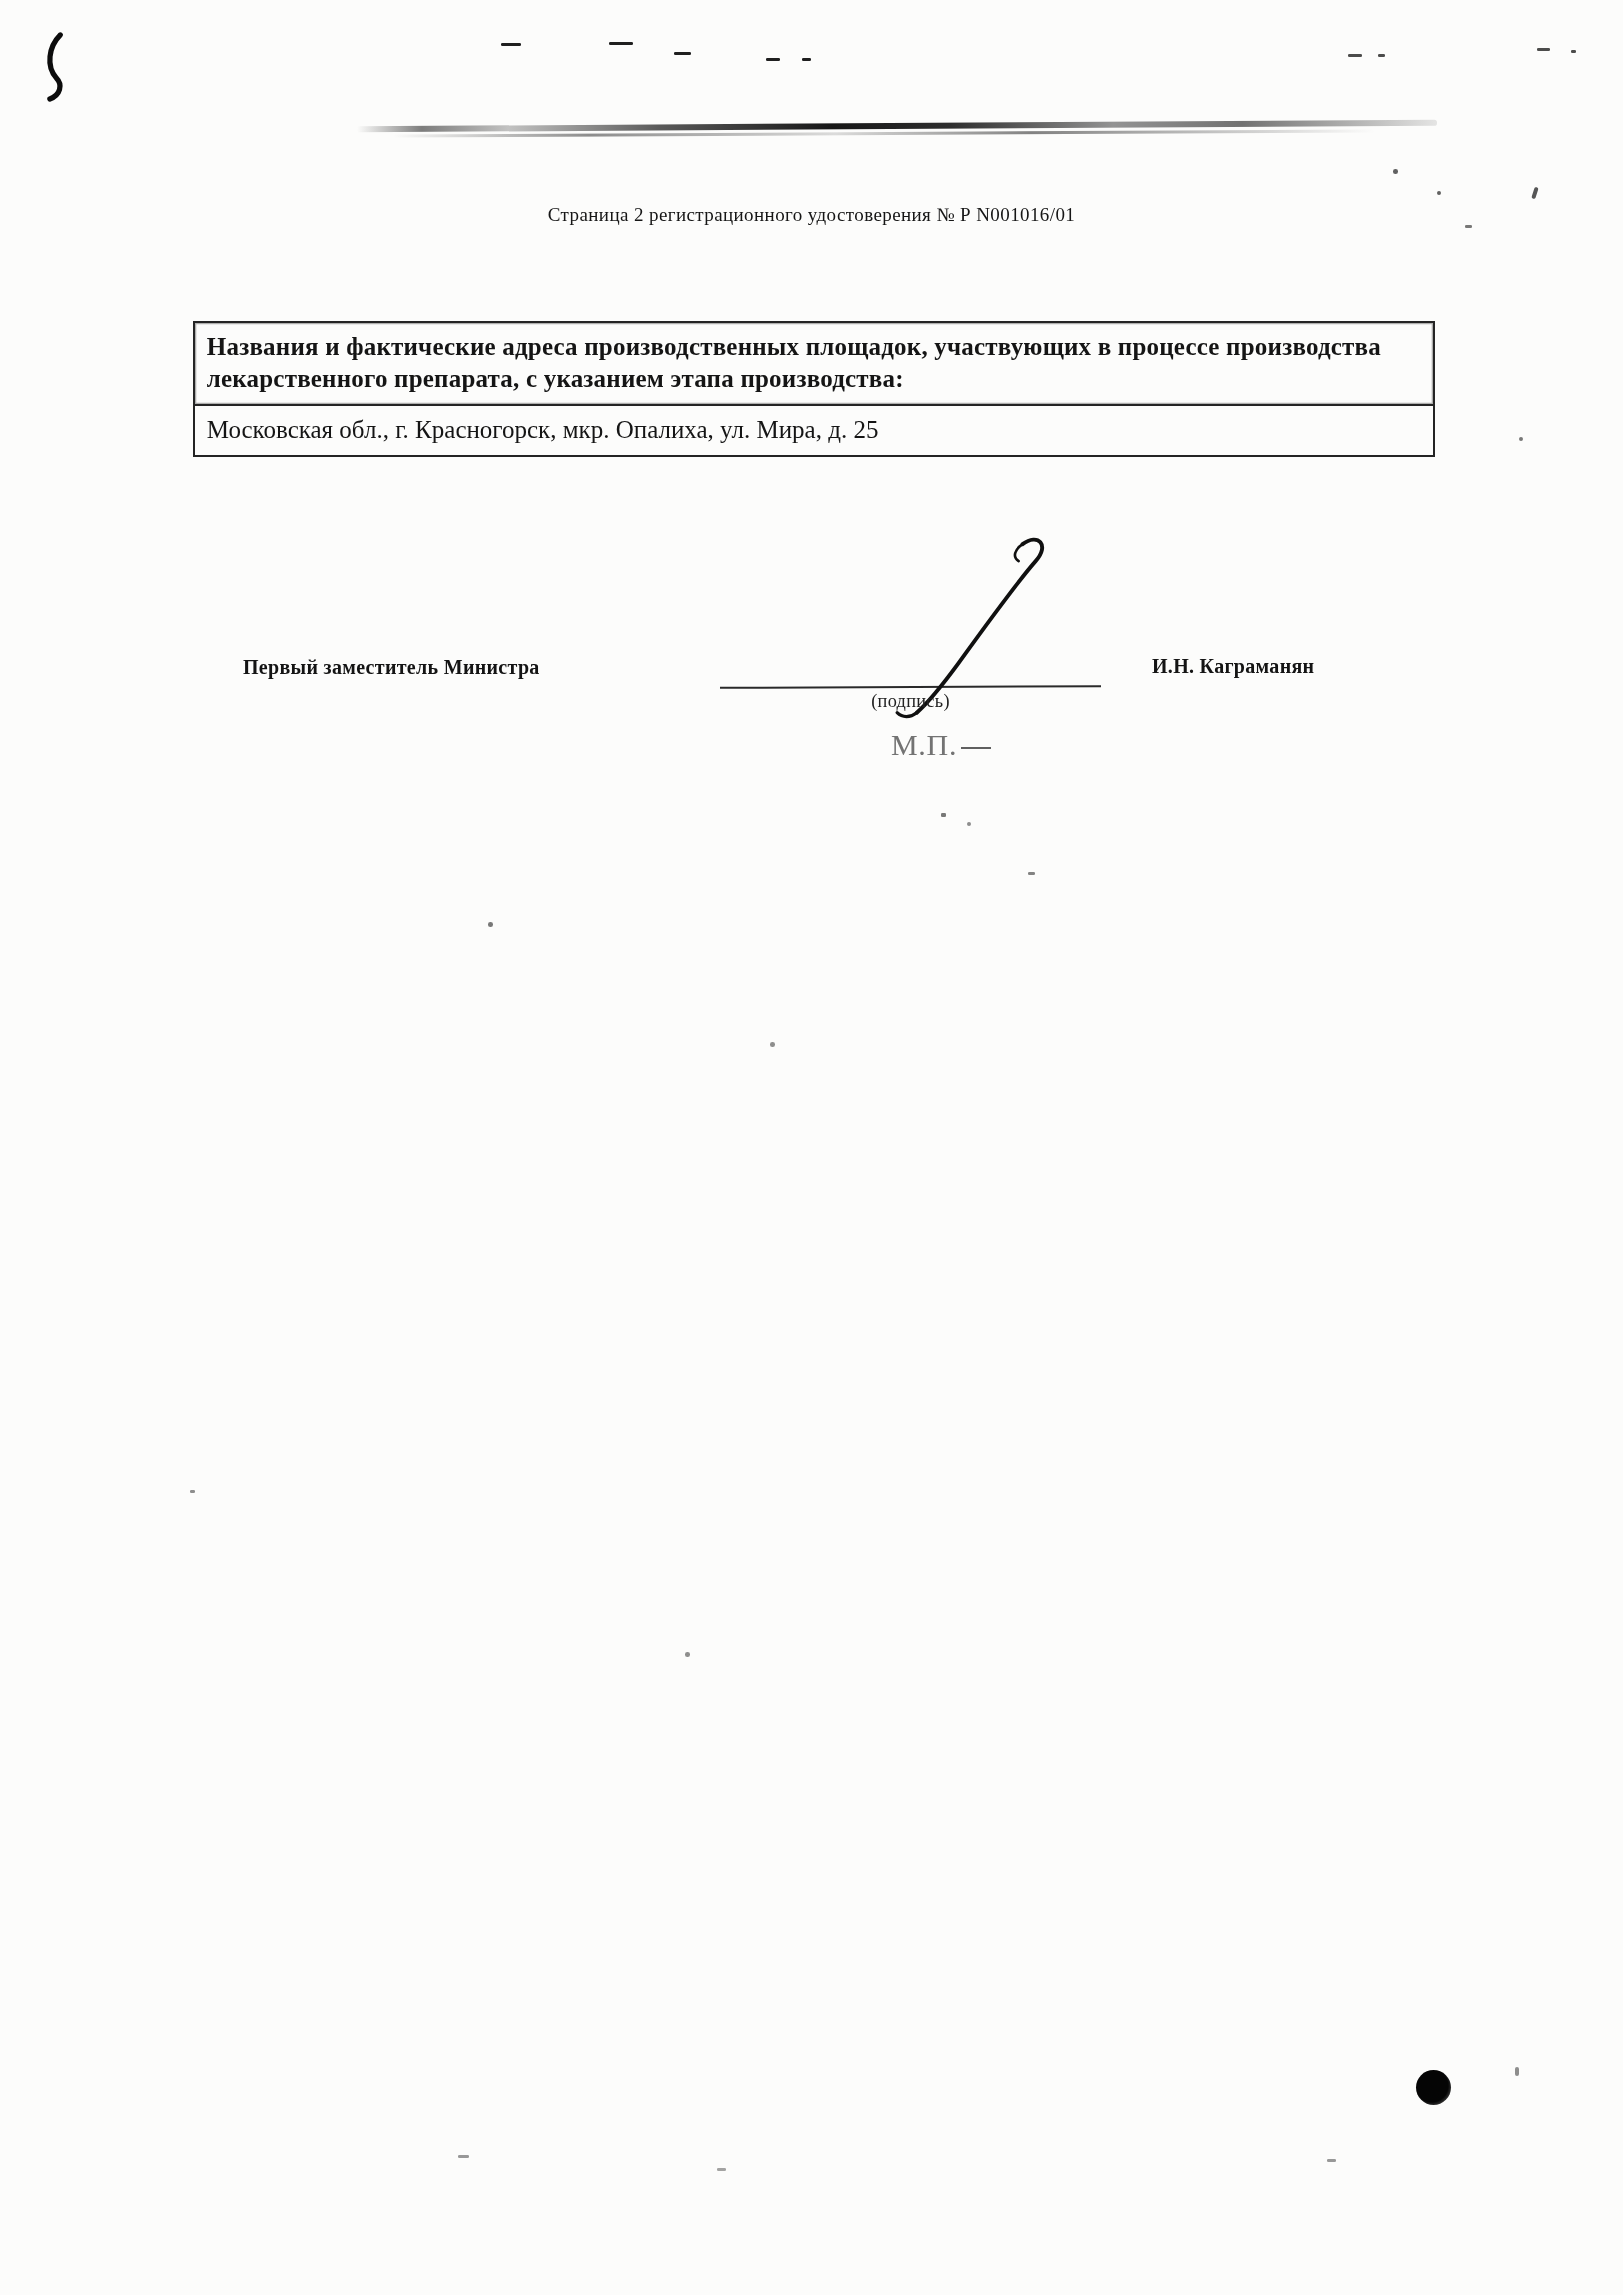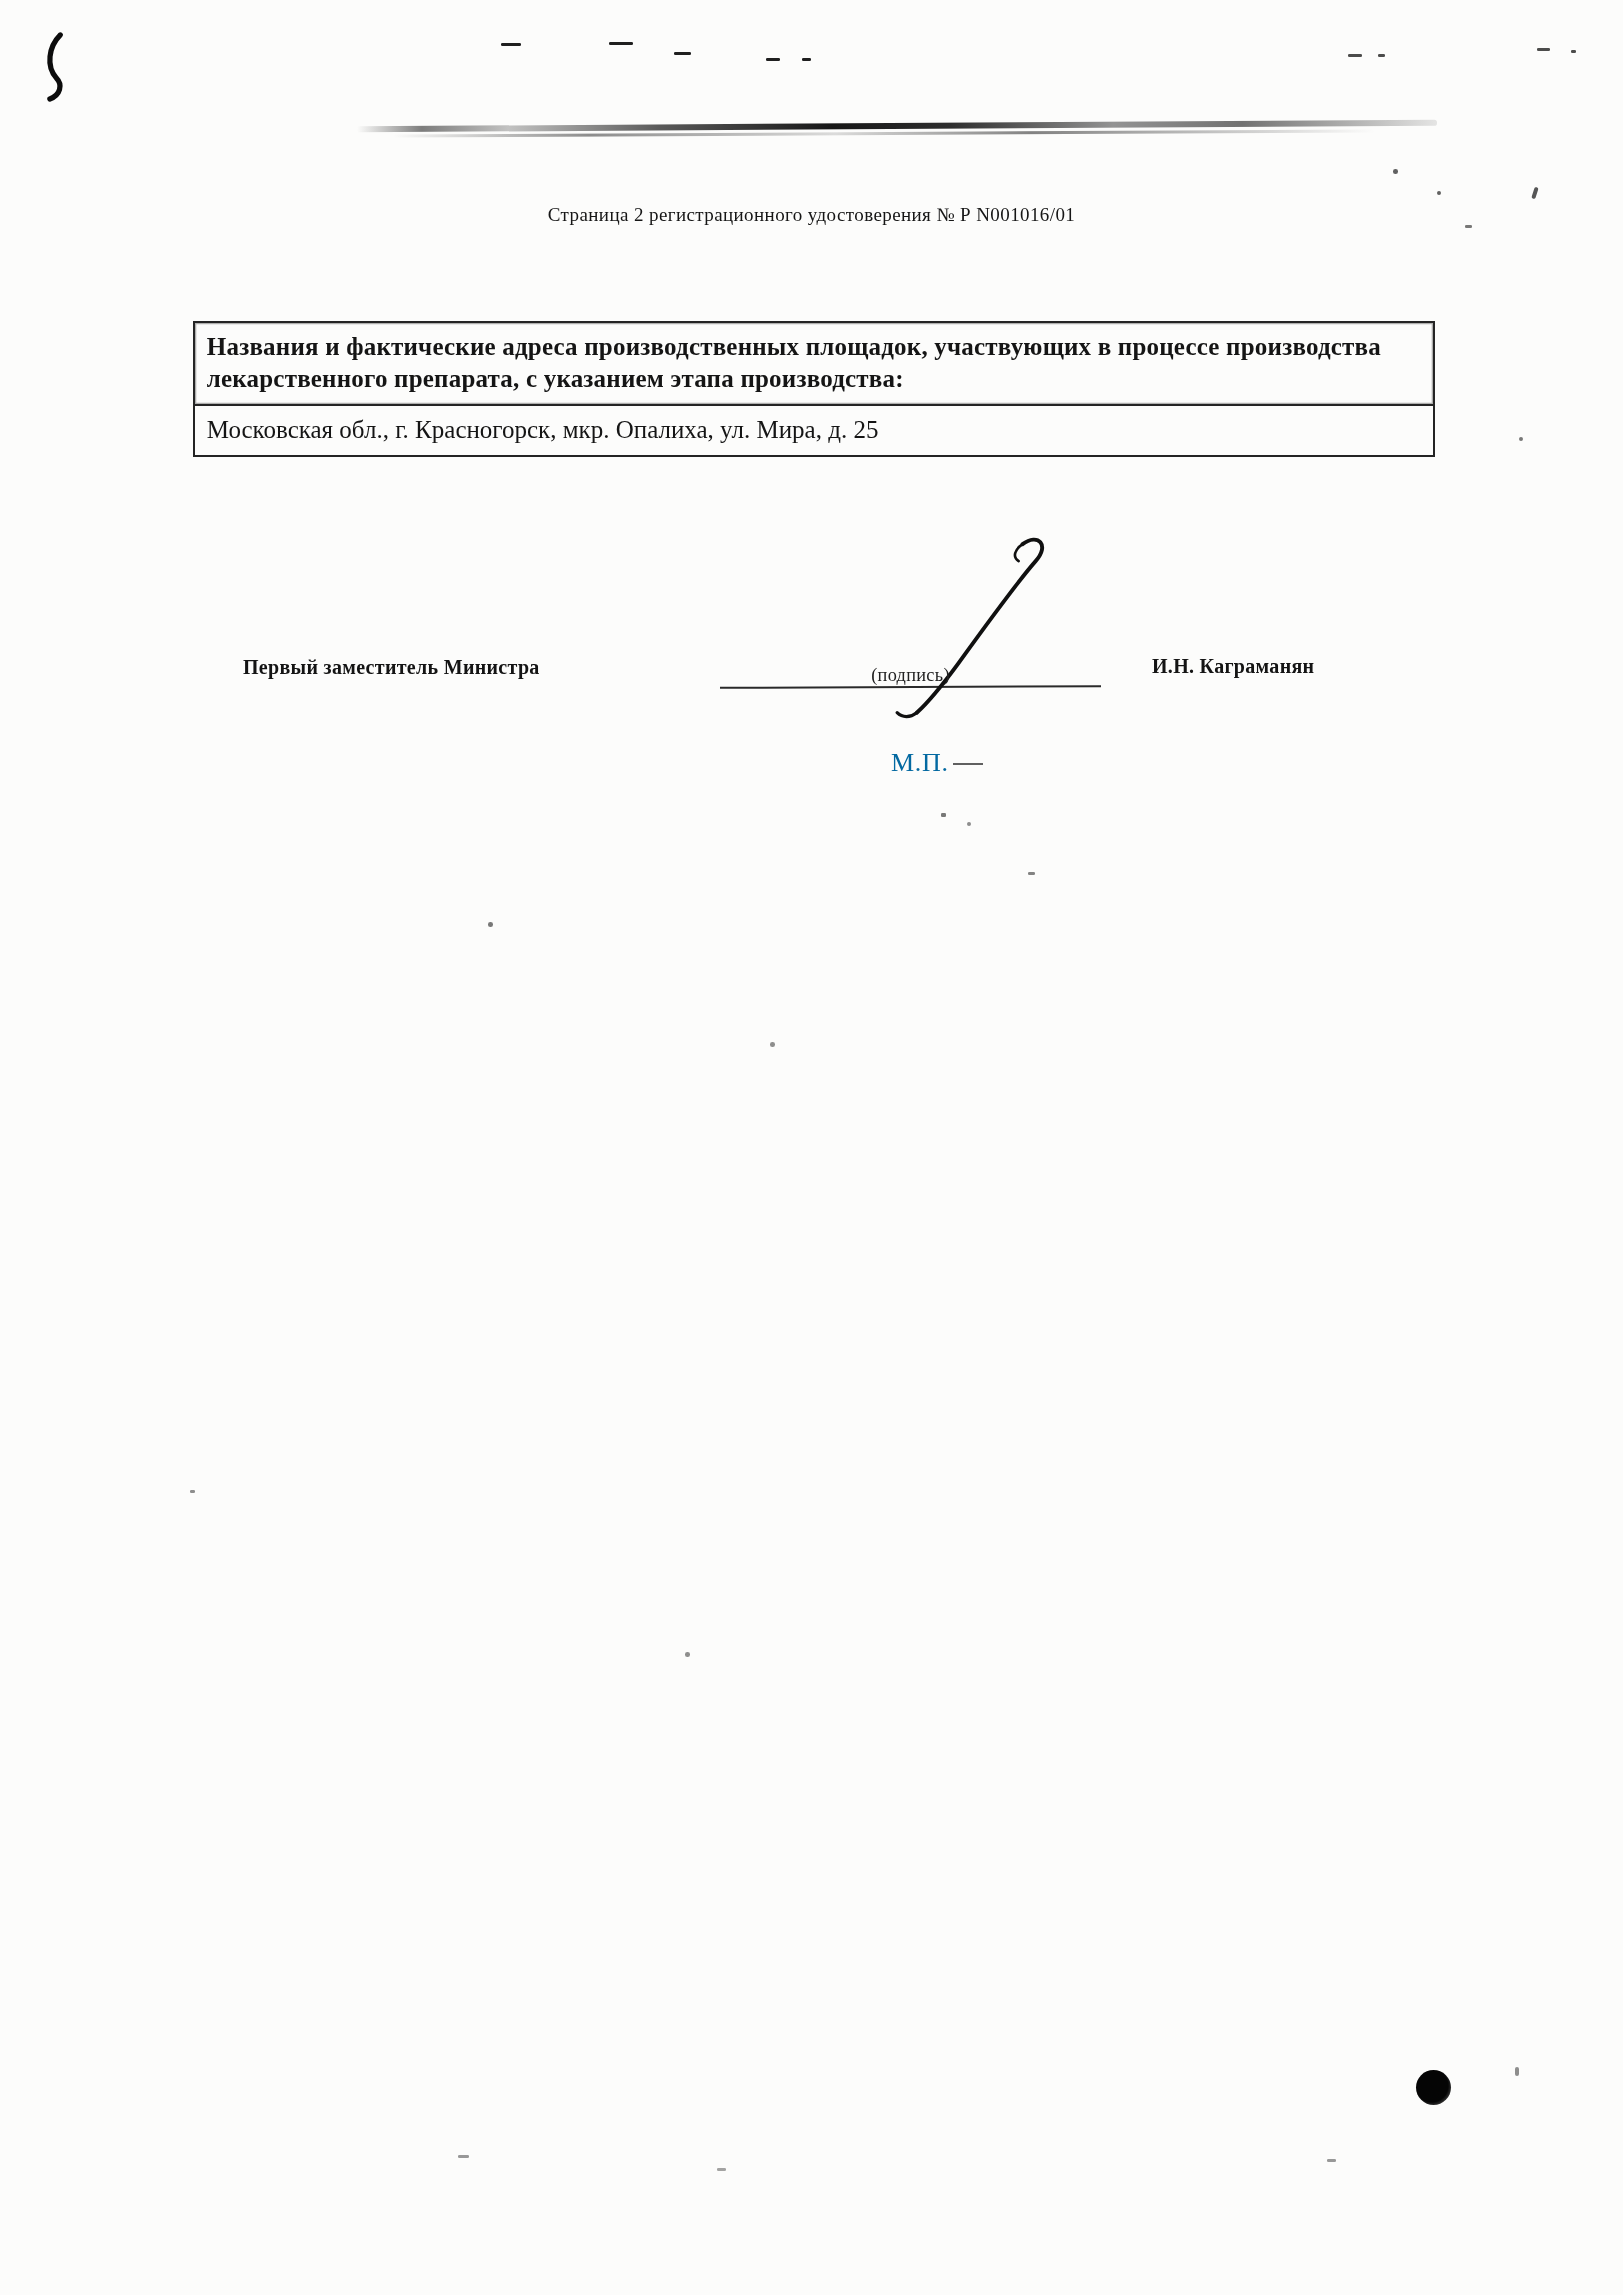--- a/index.html
+++ b/index.html
@@ -134,35 +134,34 @@
     left: 1152px;
     top: 655px;
     font-size: 20px;
     font-weight: bold;
     letter-spacing: 0.3px;
     color: #141414;
   }
   .sig-caption {
     position: absolute;
     left: 720px;
-    top: 665px;
+    top: 691px;
     width: 381px;
     text-align: center;
     font-size: 18.3px;
     letter-spacing: 0.3px;
     color: #222;
   }
   .sig-stamp {
     position: absolute;
     left: 891px;
     top: 728px;
-    font-size: 26px;
+    font-size: 30px;
     letter-spacing: 0.7px;
-    color: #0369a1;
-    margin-top: 20px;
+    color: #737373;
   }
   .sig-stamp::after {
     content: "";
     display: inline-block;
     width: 30px;
     height: 2px;
     background: rgba(30,30,30,.7);
     margin-left: 3.9px;
     vertical-align: 6.5px;
   }

